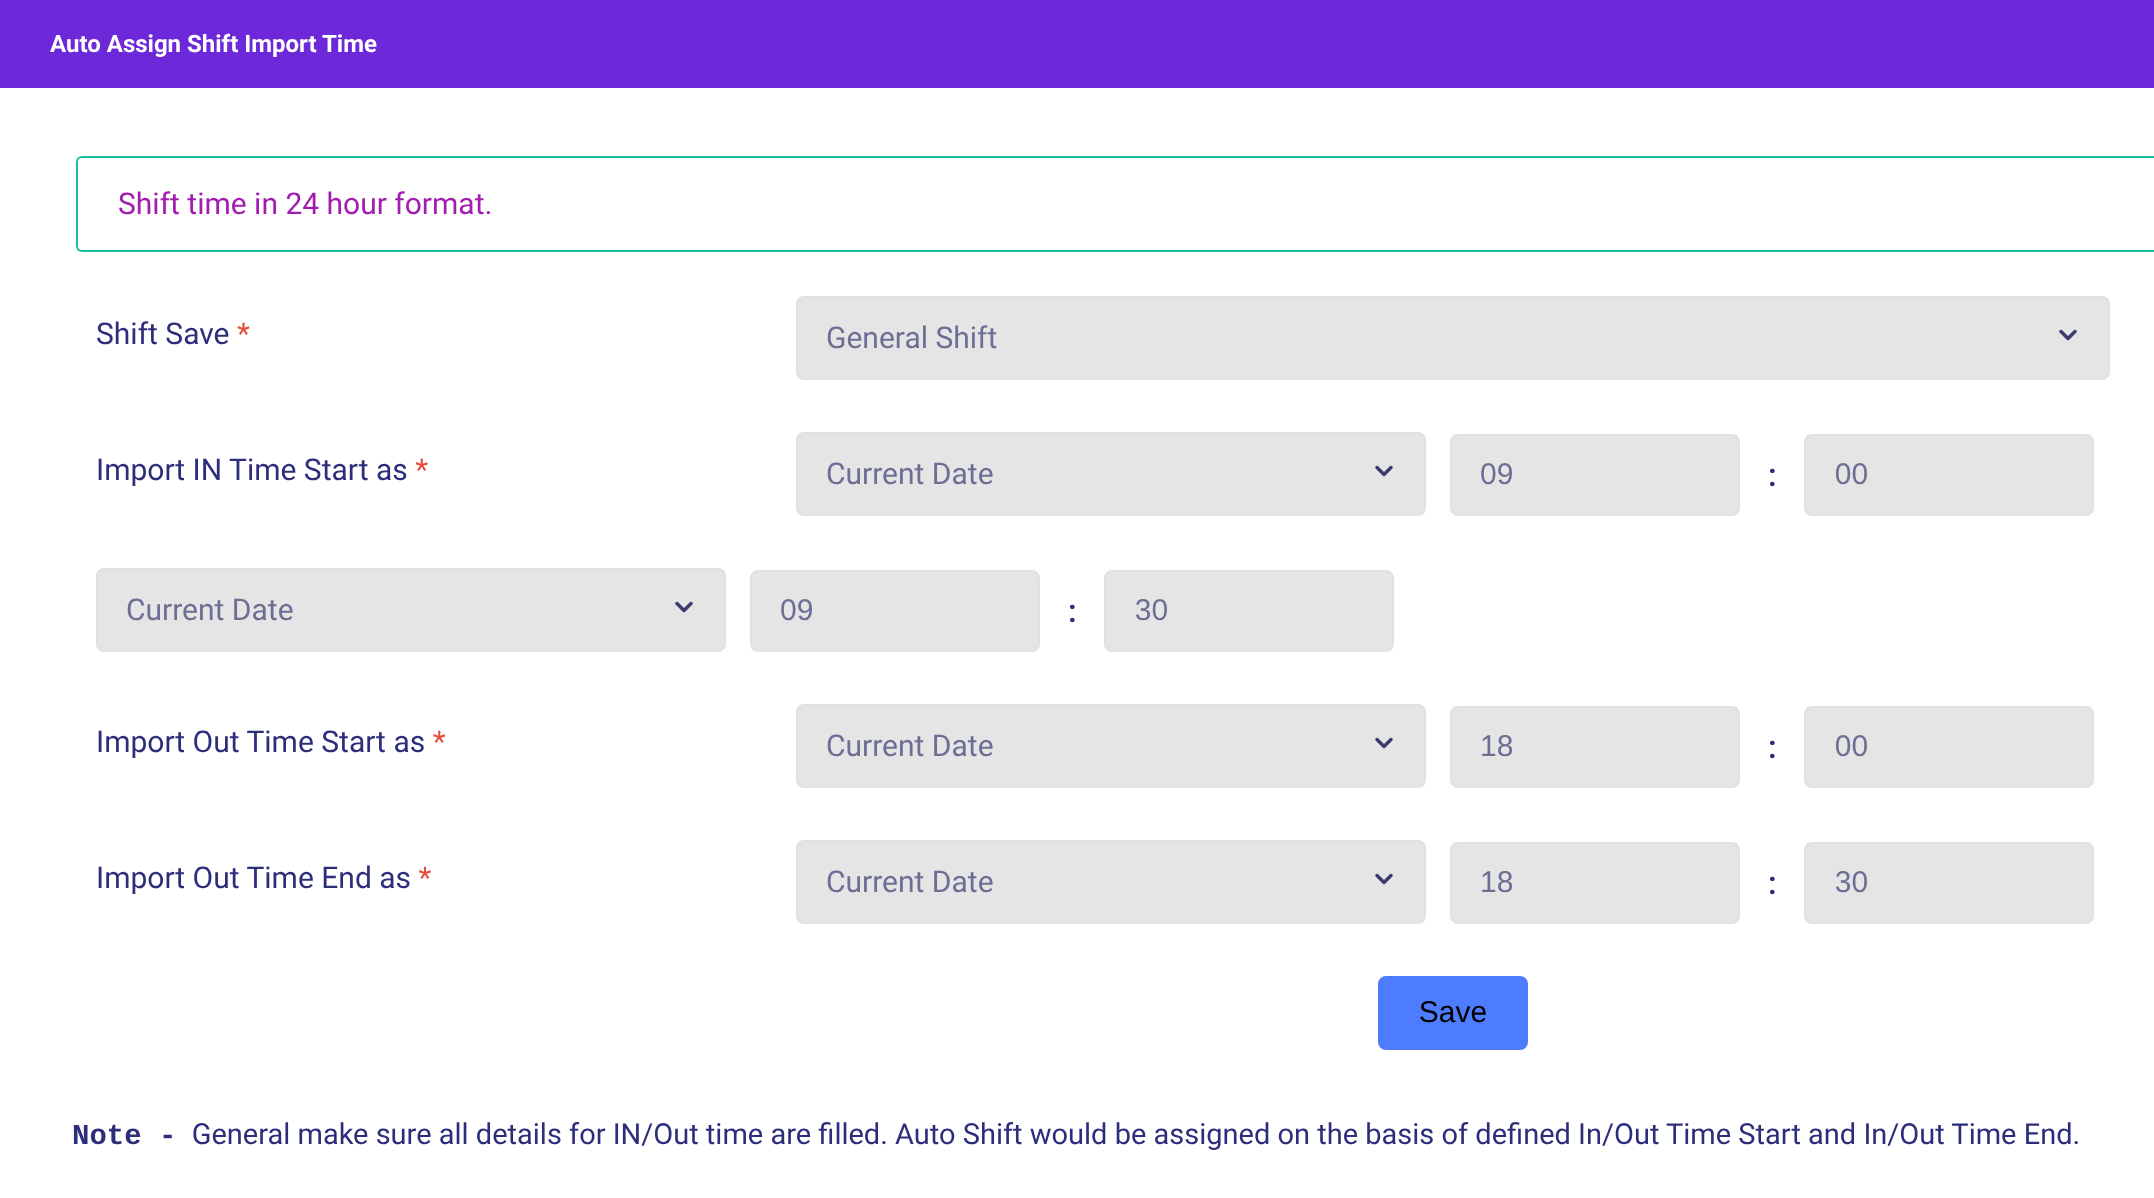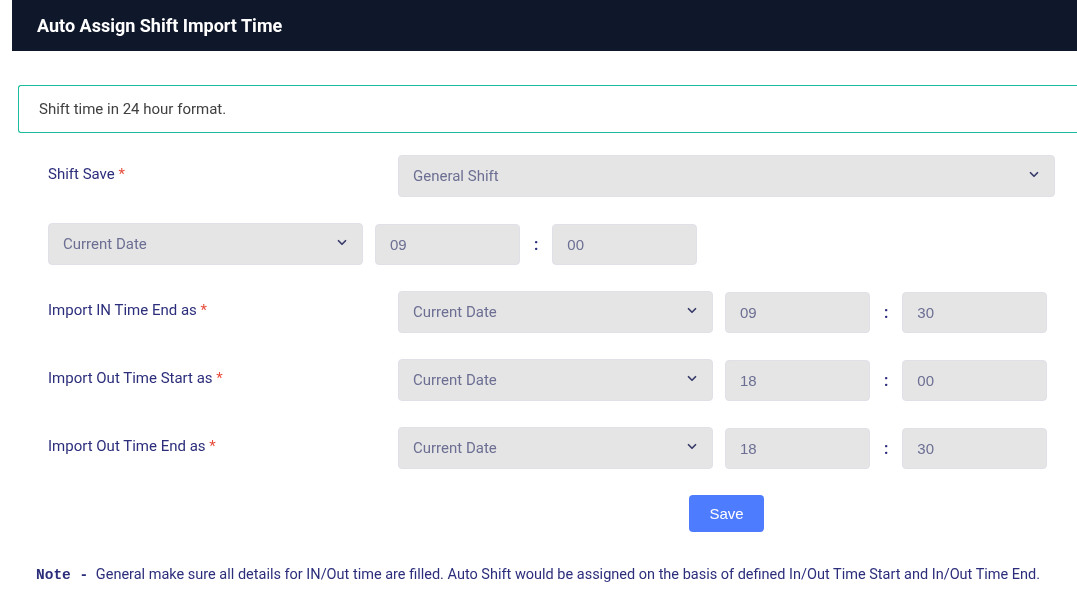--- a/index.html
+++ b/index.html
@@ -1,25 +1,25 @@
 <!DOCTYPE html>
 <html><head>
   <meta charset="utf-8">
   <style>
     * { box-sizing: border-box; margin: 0; padding: 0; }
     body { font-family: -apple-system, BlinkMacSystemFont, "Segoe UI", Roboto, "Helvetica Neue", Arial, sans-serif; background: #fff; }
     .container { width: 1077px; }
-    .header { background: #0f172a; color: #fff; padding: 15px 25px; font-weight: 700; font-size: 18px; margin-left: 12px; }
+    .header { background: #6d28d9; color: #fff; padding: 15px 25px; font-weight: 700; font-size: 12px; }
     .content { padding: 20px 0 20px 8px; }
     .alert {
-      margin: 14px 0 22px 10px;
+      margin: 14px 0 22px 30px;
       border: 1px solid #1abc9c;
       border-radius: 3px;
       padding: 14px 20px;
-      color: #404040;
+      color: #a21caf;
       font-size: 15px;
       border-right: none;
       border-top-right-radius: 0;
       border-bottom-right-radius: 0;
     }
     .form-area { padding: 0 22px 0 40px; }
     .form-row { display: flex; align-items: flex-start; margin-bottom: 26px; }
     .form-label {
       flex: 0 0 350px;
       color: #2c2e7b;
@@ -49,21 +49,21 @@
       top: 50%;
       transform: translateY(-50%);
       pointer-events: none;
       color: #3a3d6b;
     }
     .time-part { flex: 0 0 145px; }
     .colon { color: #2c2e7b; font-weight: 600; padding: 0 2px; }
     .btn-row { display: flex; justify-content: center; margin-top: 8px; margin-bottom: 18px; padding-left: 350px; }
     .btn-save {
       background: #4e7cff;
-      color: #ffffff;
+      color: #000000;
       border: none;
       border-radius: 4px;
       padding: 10px 20px;
       font-size: 15px;
       cursor: pointer;
     }
     .note { padding: 16px 22px 10px 28px; color: #2c2e7b; font-size: 14.5px; }
     .note b { font-weight: 700; margin-right: 4px; font-family: Liberation Mono, monospace; }
   </style>
 </head>
@@ -88,40 +88,40 @@
             <span class="chev">
               <svg width="14" height="14" viewBox="0 0 24 24" fill="none" stroke="currentColor" stroke-width="3" stroke-linecap="round" stroke-linejoin="round">
                   <polyline points="6 9 12 15 18 9"></polyline>
                 </svg>
             </span>
           </div>
         </div>
       </div>
 
       <div class="form-row">
+        <div class="form-label">
+          <span>Import IN Time Start as</span>
+          <span class="required">*</span>
+        </div>
         <div class="form-controls">
           <div class="select-wrap select-date">
             <div class="select-control">Current Date</div>
             <span class="chev">
               <svg width="14" height="14" viewBox="0 0 24 24" fill="none" stroke="currentColor" stroke-width="3" stroke-linecap="round" stroke-linejoin="round">
                   <polyline points="6 9 12 15 18 9"></polyline>
                 </svg>
             </span>
           </div>
           <input class="input-control time-part" value="09" style="">
           <span class="colon">:</span>
           <input class="input-control time-part" value="00" style="">
         </div>
       </div>
 
       <div class="form-row">
-        <div class="form-label">
-          <span>Import IN Time End as</span>
-          <span class="required">*</span>
-        </div>
         <div class="form-controls">
           <div class="select-wrap select-date">
             <div class="select-control">Current Date</div>
             <span class="chev">
               <svg width="14" height="14" viewBox="0 0 24 24" fill="none" stroke="currentColor" stroke-width="3" stroke-linecap="round" stroke-linejoin="round">
                   <polyline points="6 9 12 15 18 9"></polyline>
                 </svg>
             </span>
           </div>
           <input class="input-control time-part" value="09" style="">

